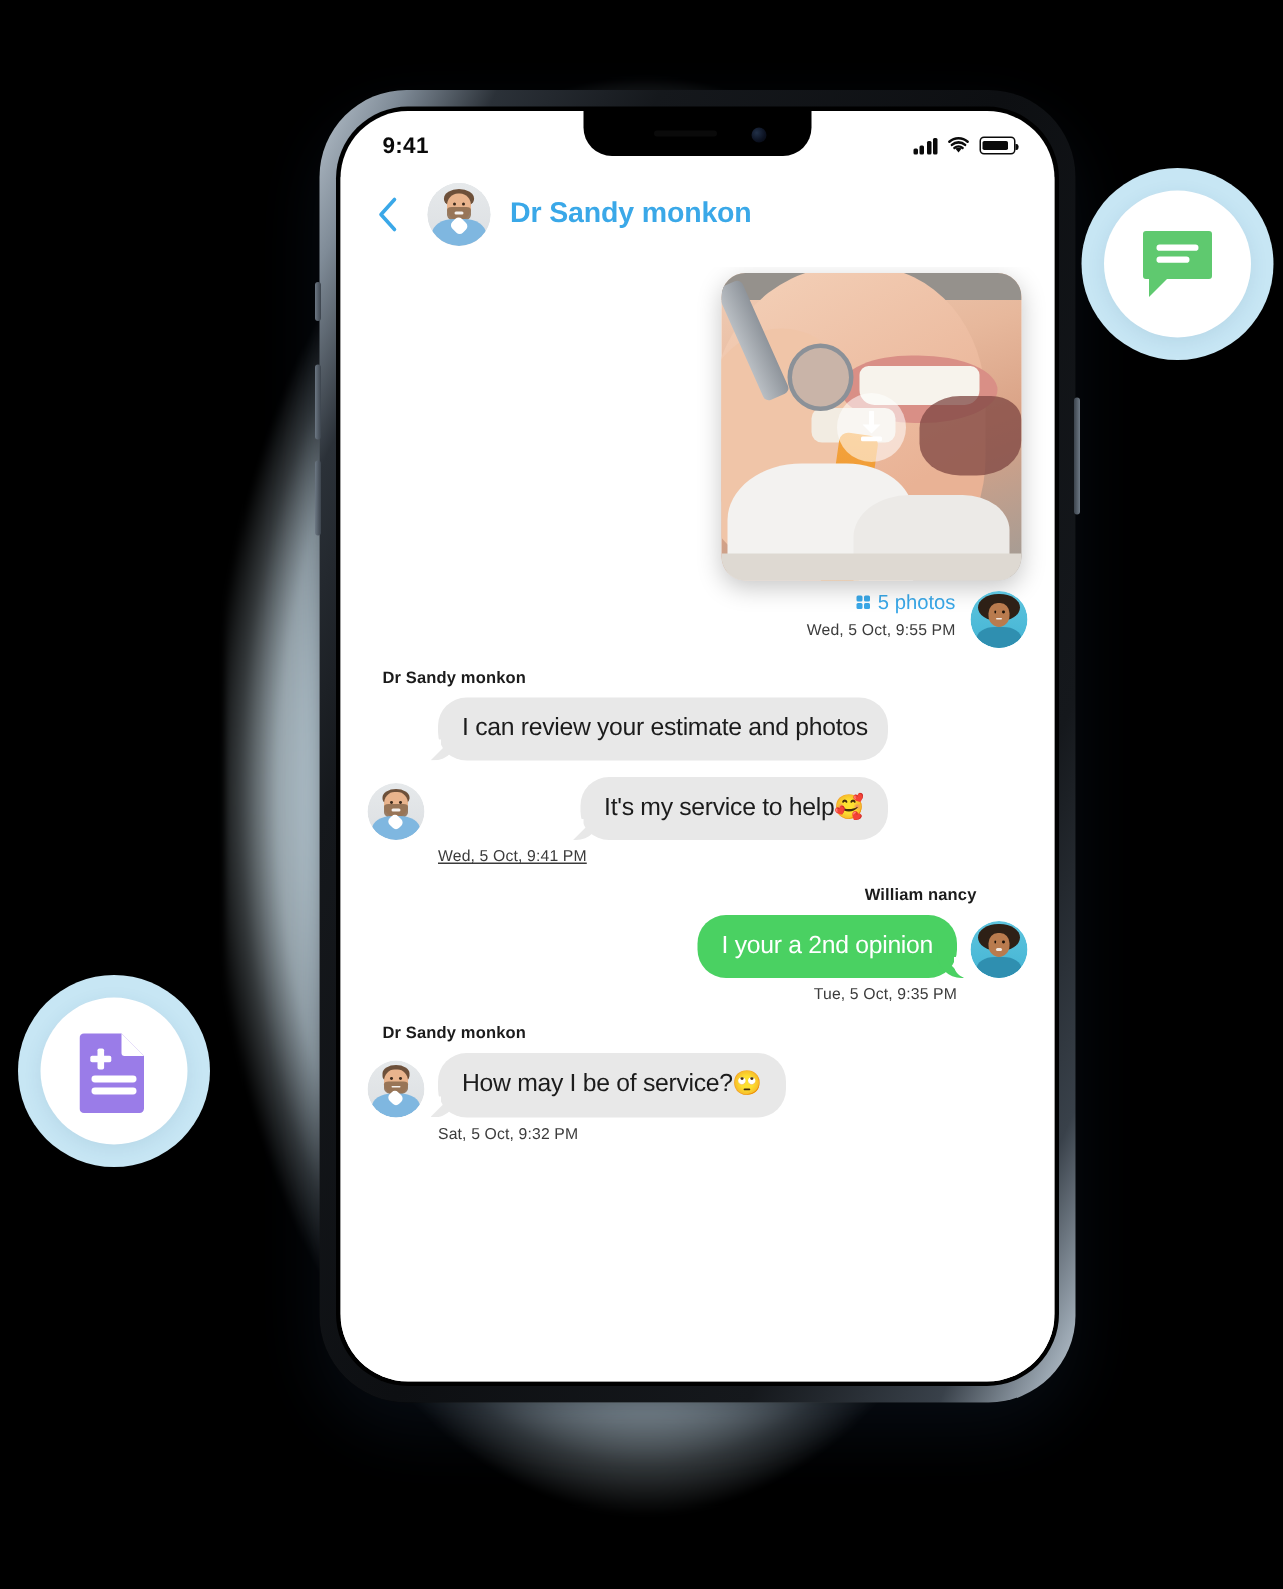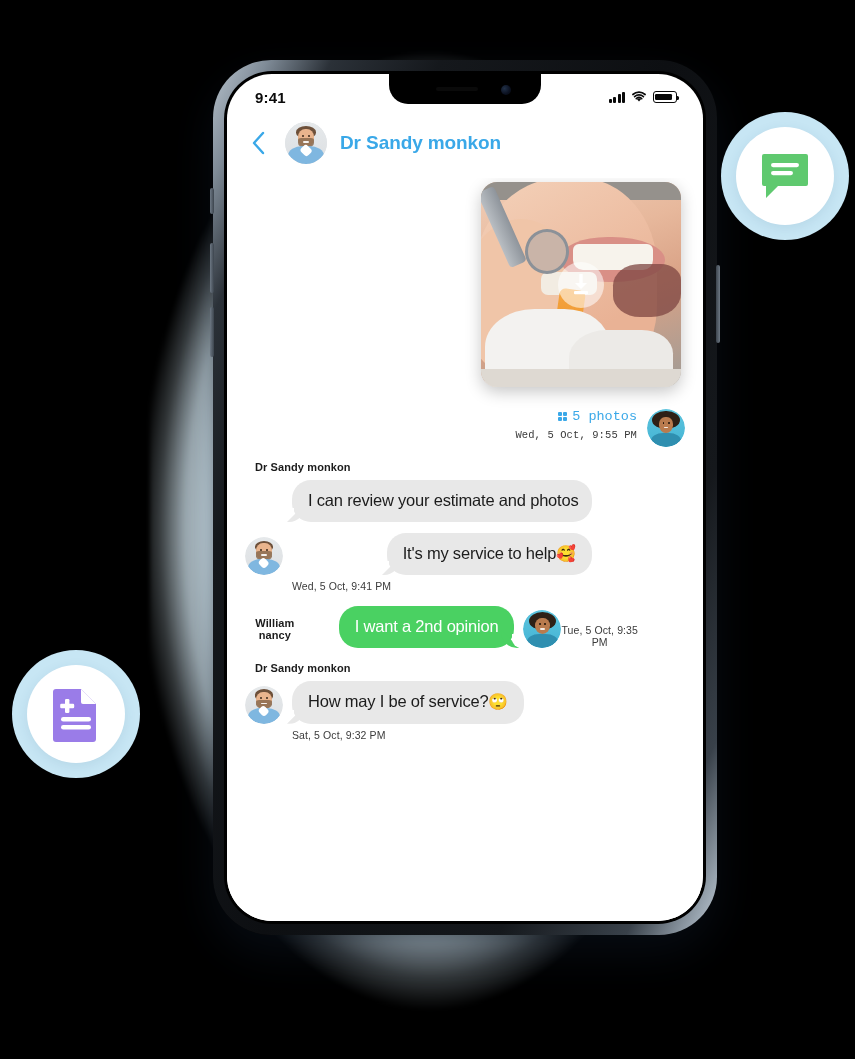--- a/index.html
+++ b/index.html
@@ -174,32 +174,32 @@
   .ph-mirror{ position:absolute; left:22%; top:23%; width:22%; height:22%; border-radius:50%; border:3px solid #8b9198; background:#c9b4a8; }
   .ph-top  { position:absolute; left:0; top:0; width:100%; height:9%; background:#95918c; }
   .ph-bot  { position:absolute; left:0; bottom:0; width:100%; height:9%; background:#ded9d2; }
   .dl-btn {
     position: absolute; left: 50%; top: 50%; transform: translate(-50%,-50%);
     width: 46px; height: 46px; border-radius: 50%;
     background: rgba(255,255,255,0.55);
     display: flex; align-items: center; justify-content: center;
     cursor: pointer;
   }
-  .photo-meta { display: flex; align-items: flex-start; margin-top: 22px; font-family: Liberation Mono, monospace; }
+  .photo-meta { display: flex; align-items: flex-start; margin-top: 7px; }
   .photo-meta-text { display: flex; flex-direction: column; align-items: flex-end; padding-right: 10px; }
   .photos-count { display: flex; align-items: center; gap: 5px; font-size: 13.5px; color: #3aa8e8; font-weight: 500; cursor: pointer; }
   .grid-ico { display: grid; grid-template-columns: 4px 4px; grid-template-rows: 4px 4px; gap: 1.5px; }
   .grid-ico span { background: #3aa8e8; border-radius: 1px; display:block; }
   .ts { font-size: 10.5px; color: #3b3b3b; margin-top: 5px; font-weight: 500; letter-spacing: .1px; }
   .bubble-av { width: 38px; height: 38px; border-radius: 50%; flex: 0 0 38px; position: relative; overflow: hidden; }
 
   .sender-name { font-size: 11px; font-weight: 700; color: #1b1b1b; letter-spacing: .1px; }
   .group { margin-top: 14px; }
   .group.in  { display: flex; flex-direction: column; align-items: flex-start; }
-  .group.out { display: flex; align-items: flex-end; text-align: center; }
+  .group.out { display: flex; flex-direction: column; align-items: flex-end; }
   .group.in  .sender-name { margin-left: 10px; margin-bottom: 7px; }
   .group.out .sender-name { margin-right: 34px; margin-bottom: 7px; }
 
   .bubble {
     position: relative;
     max-width: 300px;
     padding: 11px 16px 12px 16px;
     border-radius: 19px;
     font-size: 16.5px;
     line-height: 1.15;
@@ -439,28 +439,28 @@
                     <div class="mouth"></div>
                     <div class="body"></div>
                     <div class="coll"></div>
                   </div>
               </div>
               <div class="bub-stack">
                 <div class="bubble gray">I can review your estimate and photos</div>
                 <div class="bubble gray"><span>It's my service to help</span><span class="emoji">🥰</span></div>
               </div>
             </div>
-            <div class="ts" style="margin-left:47px;">Wed, 5 Oct, 9:41 PM</div>
+            <div class="ts" style="margin-left:47px;text-decoration:underline;">Wed, 5 Oct, 9:41 PM</div>
           </div>
 
           <div class="group out">
             <div class="sender-name">William nancy</div>
             <div class="bub-row">
               <div class="bub-stack">
-                <div class="bubble green">I want a 2nd opinion</div>
+                <div class="bubble green">I your a 2nd opinion</div>
               </div>
               <div class="bubble-av">
                 <div class="av av-pat">
                     <div class="hair"></div>
                     <div class="face"></div>
                     <div class="e1"></div>
                     <div class="e2"></div>
                     <div class="mouth"></div>
                     <div class="body"></div>
                   </div>

